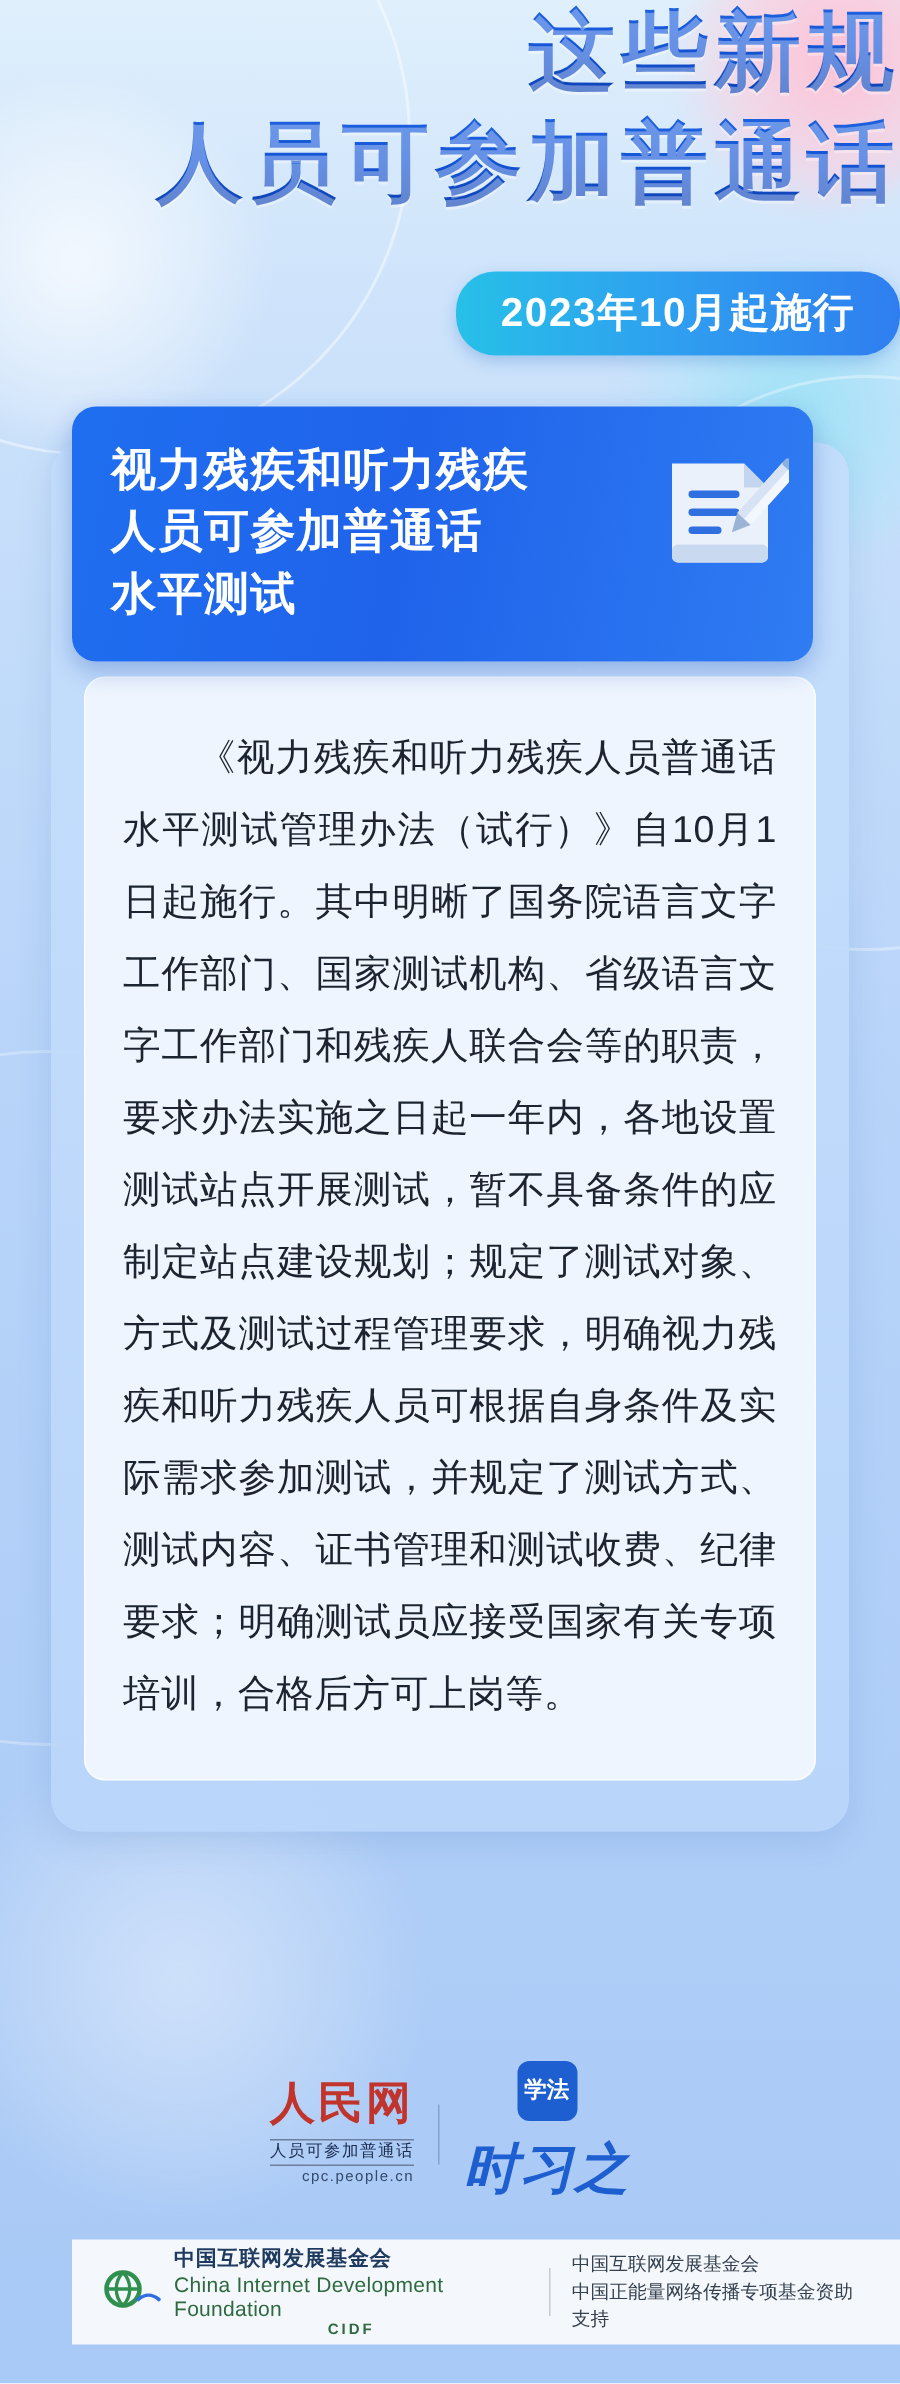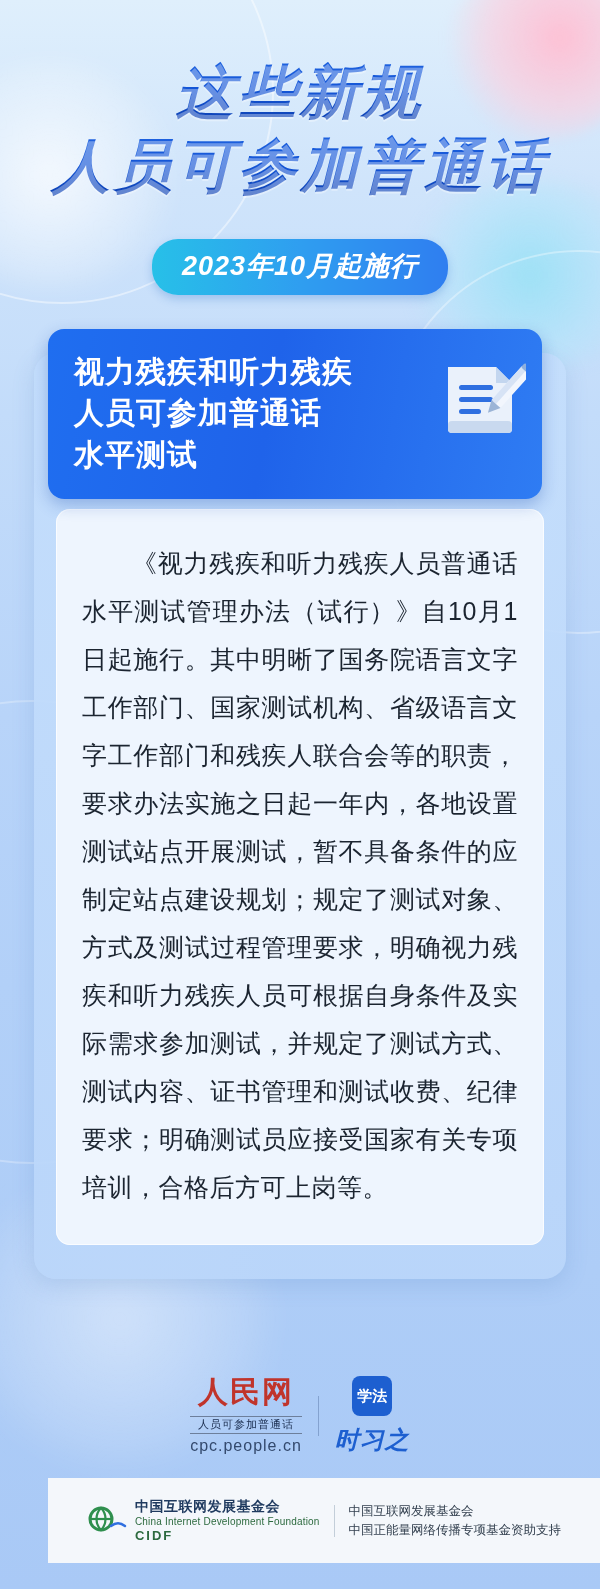--- a/index.html
+++ b/index.html
@@ -70,24 +70,22 @@
     border: 2px solid rgba(255,255,255,0.45);
     pointer-events: none;
   }
   .arc-1 { left: -150px; top: -120px; width: 420px; height: 420px; }
   .arc-2 { right: -170px; top: 250px; width: 380px; height: 380px; border-color: rgba(255,255,255,0.35); }
   .arc-3 { left: -200px; top: 700px; width: 460px; height: 460px; border-color: rgba(255,255,255,0.28); }
 
   
   .header {
     position: relative;
-    padding-top: 58px;
-    text-align: center;
+    text-align: right;
     z-index: 3;
-    font-style: italic;
   }
   .title-line {
     font-family: "DejaVu Sans", "Liberation Sans", sans-serif;
     font-weight: bold;
     letter-spacing: 4px;
     line-height: 1.18;
     background: linear-gradient(180deg, #1f63e0 0%, #1455d6 48%, #0d3fae 100%);
     -webkit-background-clip: text;
     background-clip: text;
     color: transparent;
@@ -192,24 +190,25 @@
   .logo-people .sub {
     font-size: 11px;
     color: #1a2d4f;
     border-top: 1px solid #6d7f9b;
     border-bottom: 1px solid #6d7f9b;
     margin-top: 2px;
     padding: 1px 0;
     letter-spacing: 1px;
   }
   .logo-people .url {
-    font-size: 16px;
+    font-size: 10px;
     color: #33496d;
     letter-spacing: 1px;
     margin-top: 2px;
+    text-align: right;
   }
   .logo-sep {
     width: 1px;
     height: 40px;
     background: rgba(40,70,120,0.3);
   }
   .logo-xuexi {
     display: flex;
     align-items: center;
     gap: 8px;
@@ -229,27 +228,27 @@
     justify-content: center;
     text-align: center;
     letter-spacing: 0;
     padding: 2px;
     box-sizing: border-box;
   }
   .xuexi-word {
     font-family: "DejaVu Serif", "Liberation Serif", serif;
     font-style: italic;
     font-weight: bold;
-    font-size: 24px;
+    font-size: 36px;
     color: #1d5fd0;
     letter-spacing: 1px;
   }
   .footer-bar {
     background: #f4f7fb;
-    padding: 20px 20px;
+    padding: 4px 20px;
     display: flex;
     align-items: center;
     justify-content: center;
     gap: 14px;
     margin-left: 48px;
   }
   .cidf {
     display: flex;
     align-items: center;
     gap: 8px;
@@ -259,28 +258,28 @@
     height: 34px;
     position: relative;
   }
   .cidf-text .l1 {
     font-size: 14px;
     color: #1f3a5f;
     font-weight: bold;
     letter-spacing: 0.5px;
   }
   .cidf-text .l2 {
+    font-size: 14px;
+    color: #2d6a3f;
+    letter-spacing: 0.2px;
+  }
+  .cidf-tag {
     font-size: 10px;
     color: #2d6a3f;
-    letter-spacing: 0.2px;
-  }
-  .cidf-tag {
-    font-size: 13px;
-    color: #2d6a3f;
-    text-align: left;
+    text-align: center;
     margin-top: 1px;
     letter-spacing: 2px;
     font-weight: bold;
   }
   .footer-divider {
     width: 1px;
     height: 32px;
     background: #c3ced9;
   }
   .footer-note {

